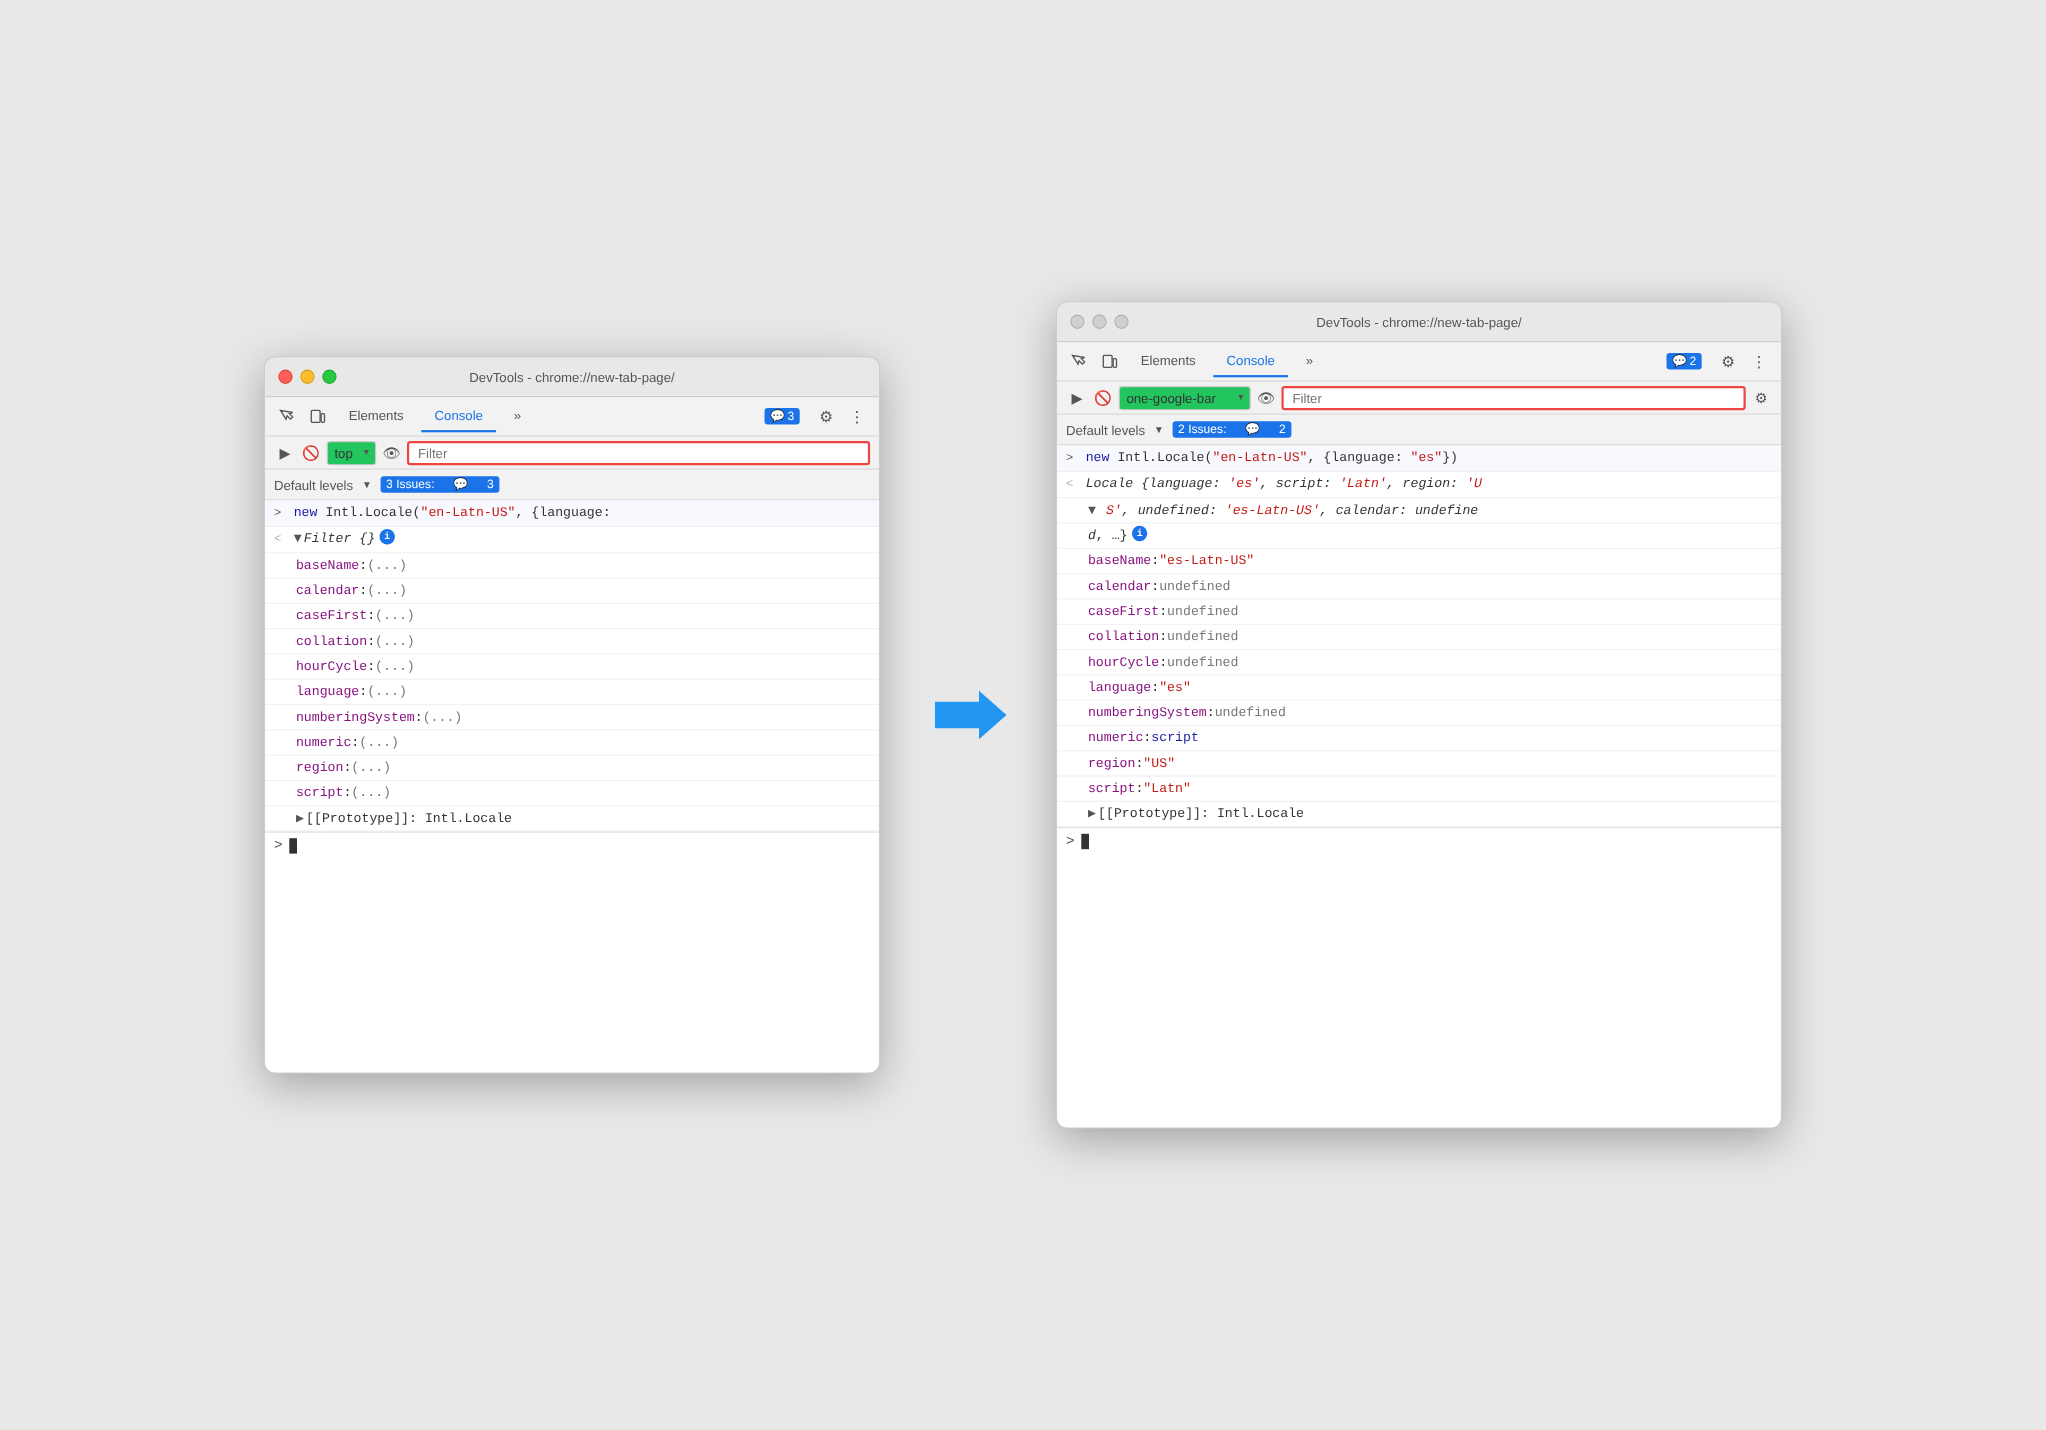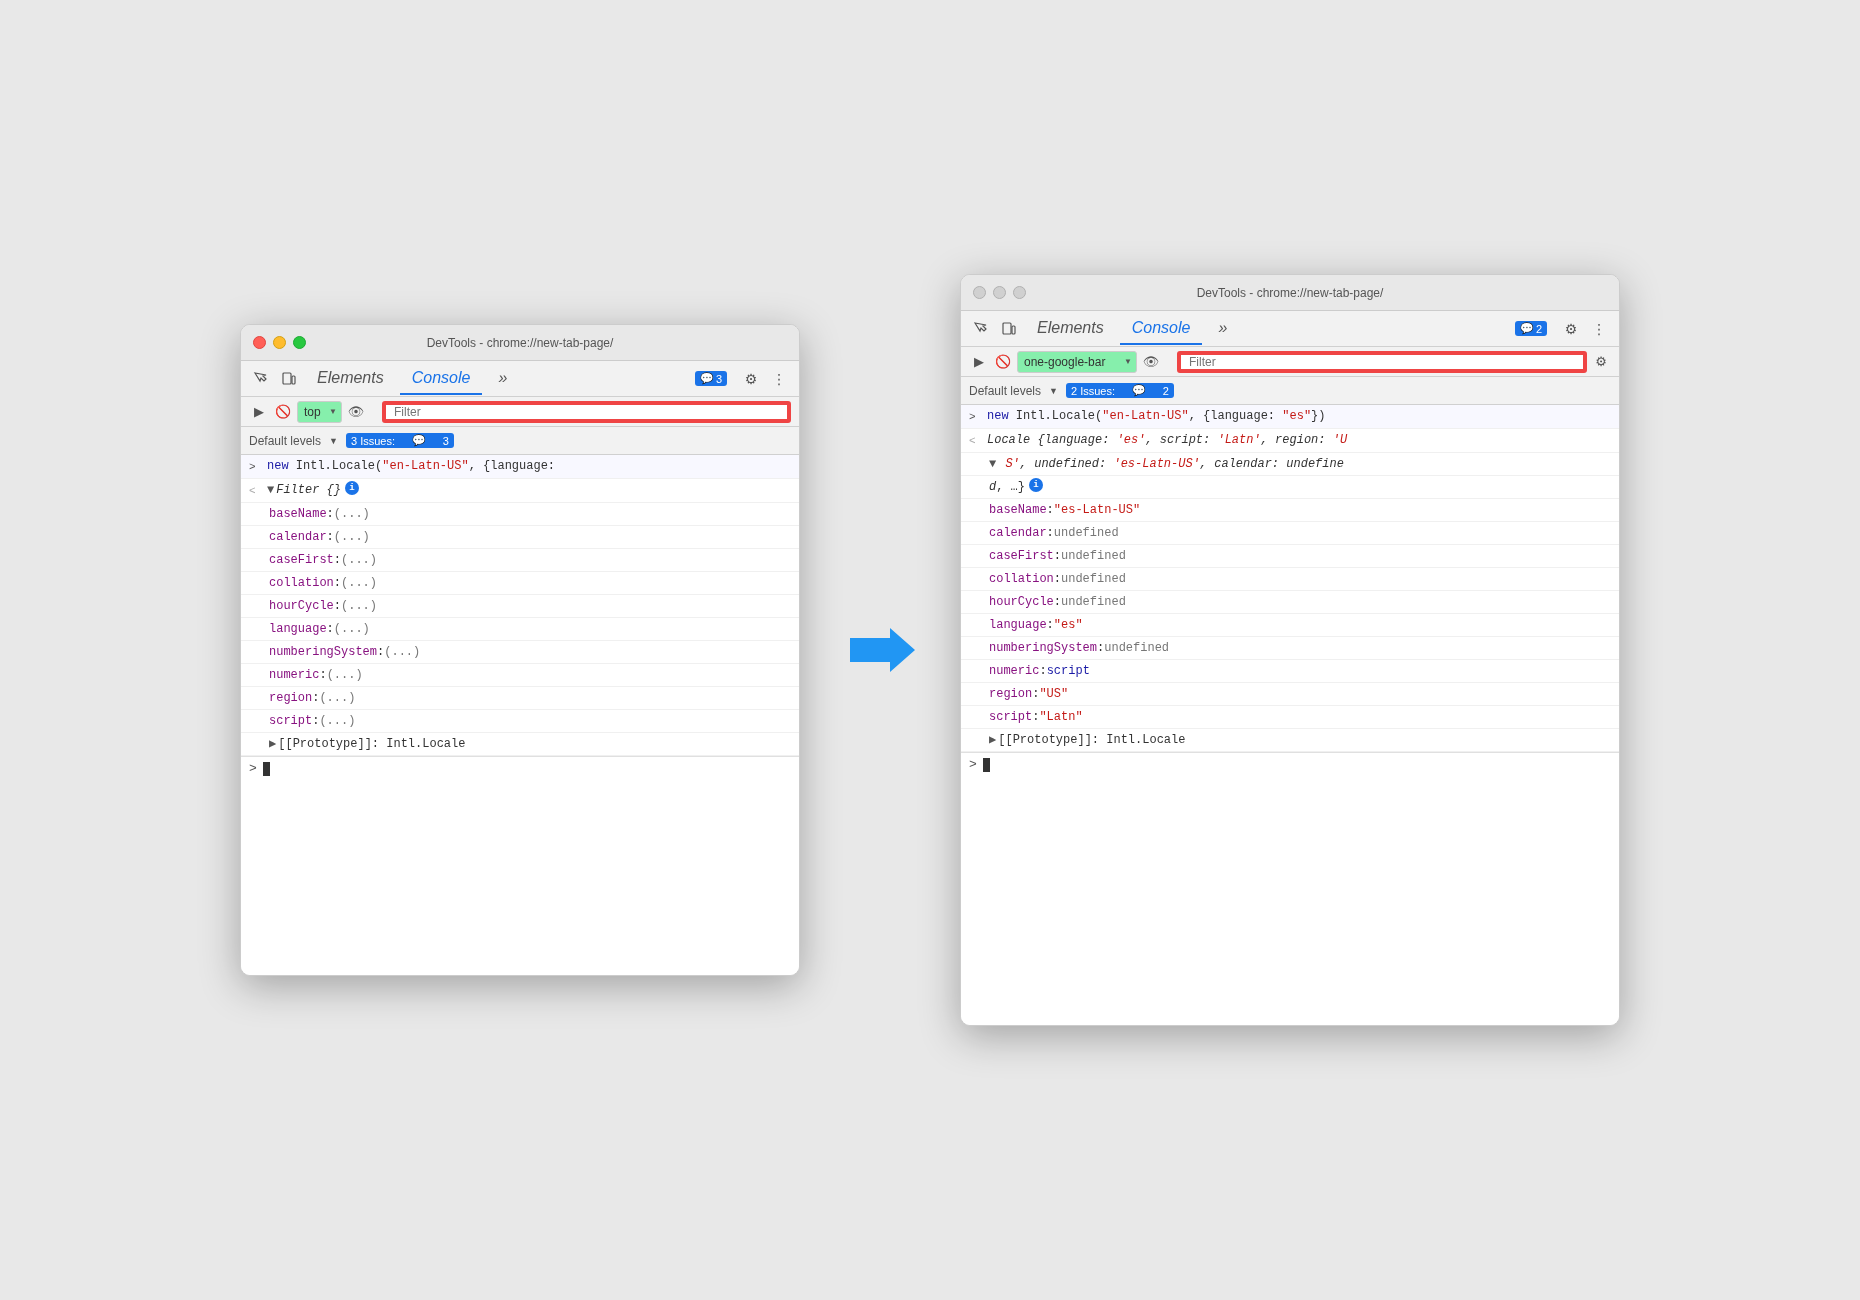--- a/index.html
+++ b/index.html
@@ -85,25 +85,24 @@
       border-bottom: 1px solid #d0d0d0;
       display: flex;
       align-items: center;
       padding: 0 8px;
       height: 36px;
       gap: 4px;
     }
 
     .toolbar-tab {
       padding: 6px 12px;
-      font-size: 16px;
+      font-size: 12px;
       color: #555;
       cursor: pointer;
       border-bottom: 2px solid transparent;
-      font-style: italic;
     }
 
     .toolbar-tab.active {
       color: #1a73e8;
       border-bottom: 2px solid #1a73e8;
       text-align: right;
     }
 
     .toolbar-icon-btn {
       width: 24px;
@@ -158,21 +157,21 @@
       display: flex;
       align-items: center;
       justify-content: center;
       cursor: pointer;
       border-radius: 3px;
       color: #555;
       font-size: 13px;
     }
 
     .context-select {
-      background: #86efac;
+      background: #22c55e;
       border: 1px solid #ccc;
       border-radius: 3px;
       padding: 1px 20px 1px 6px;
       font-size: 12px;
       color: #333;
       cursor: pointer;
       appearance: none;
       position: relative;
       height: 22px;
     }
@@ -199,26 +198,25 @@
       padding: 2px 4px;
       font-size: 12px;
       color: #333;
       outline: none;
     }
 
     .filter-wrapper {
       flex: 1;
       display: flex;
       align-items: center;
-      border: 4px solid #ef4444;
+      border: 2px solid #ef4444;
       border-radius: 3px;
       background: white;
       padding: 0 4px;
       height: 22px;
-      margin-left: 12px;
     }
 
     
     .issues-bar {
       background: #f2f2f2;
       border-bottom: 1px solid #d0d0d0;
       display: flex;
       align-items: center;
       padding: 4px 8px;
       height: 28px;

